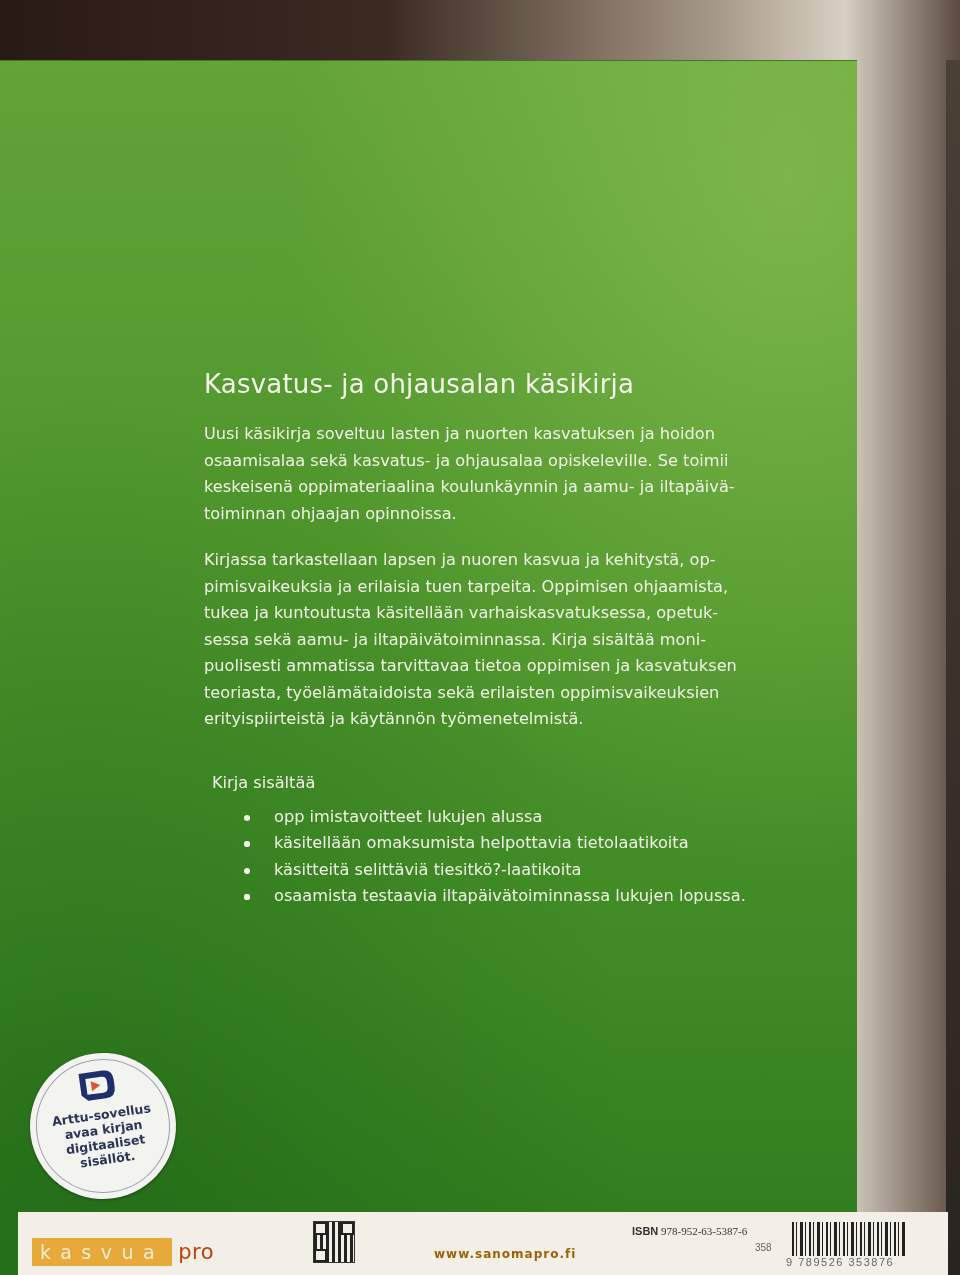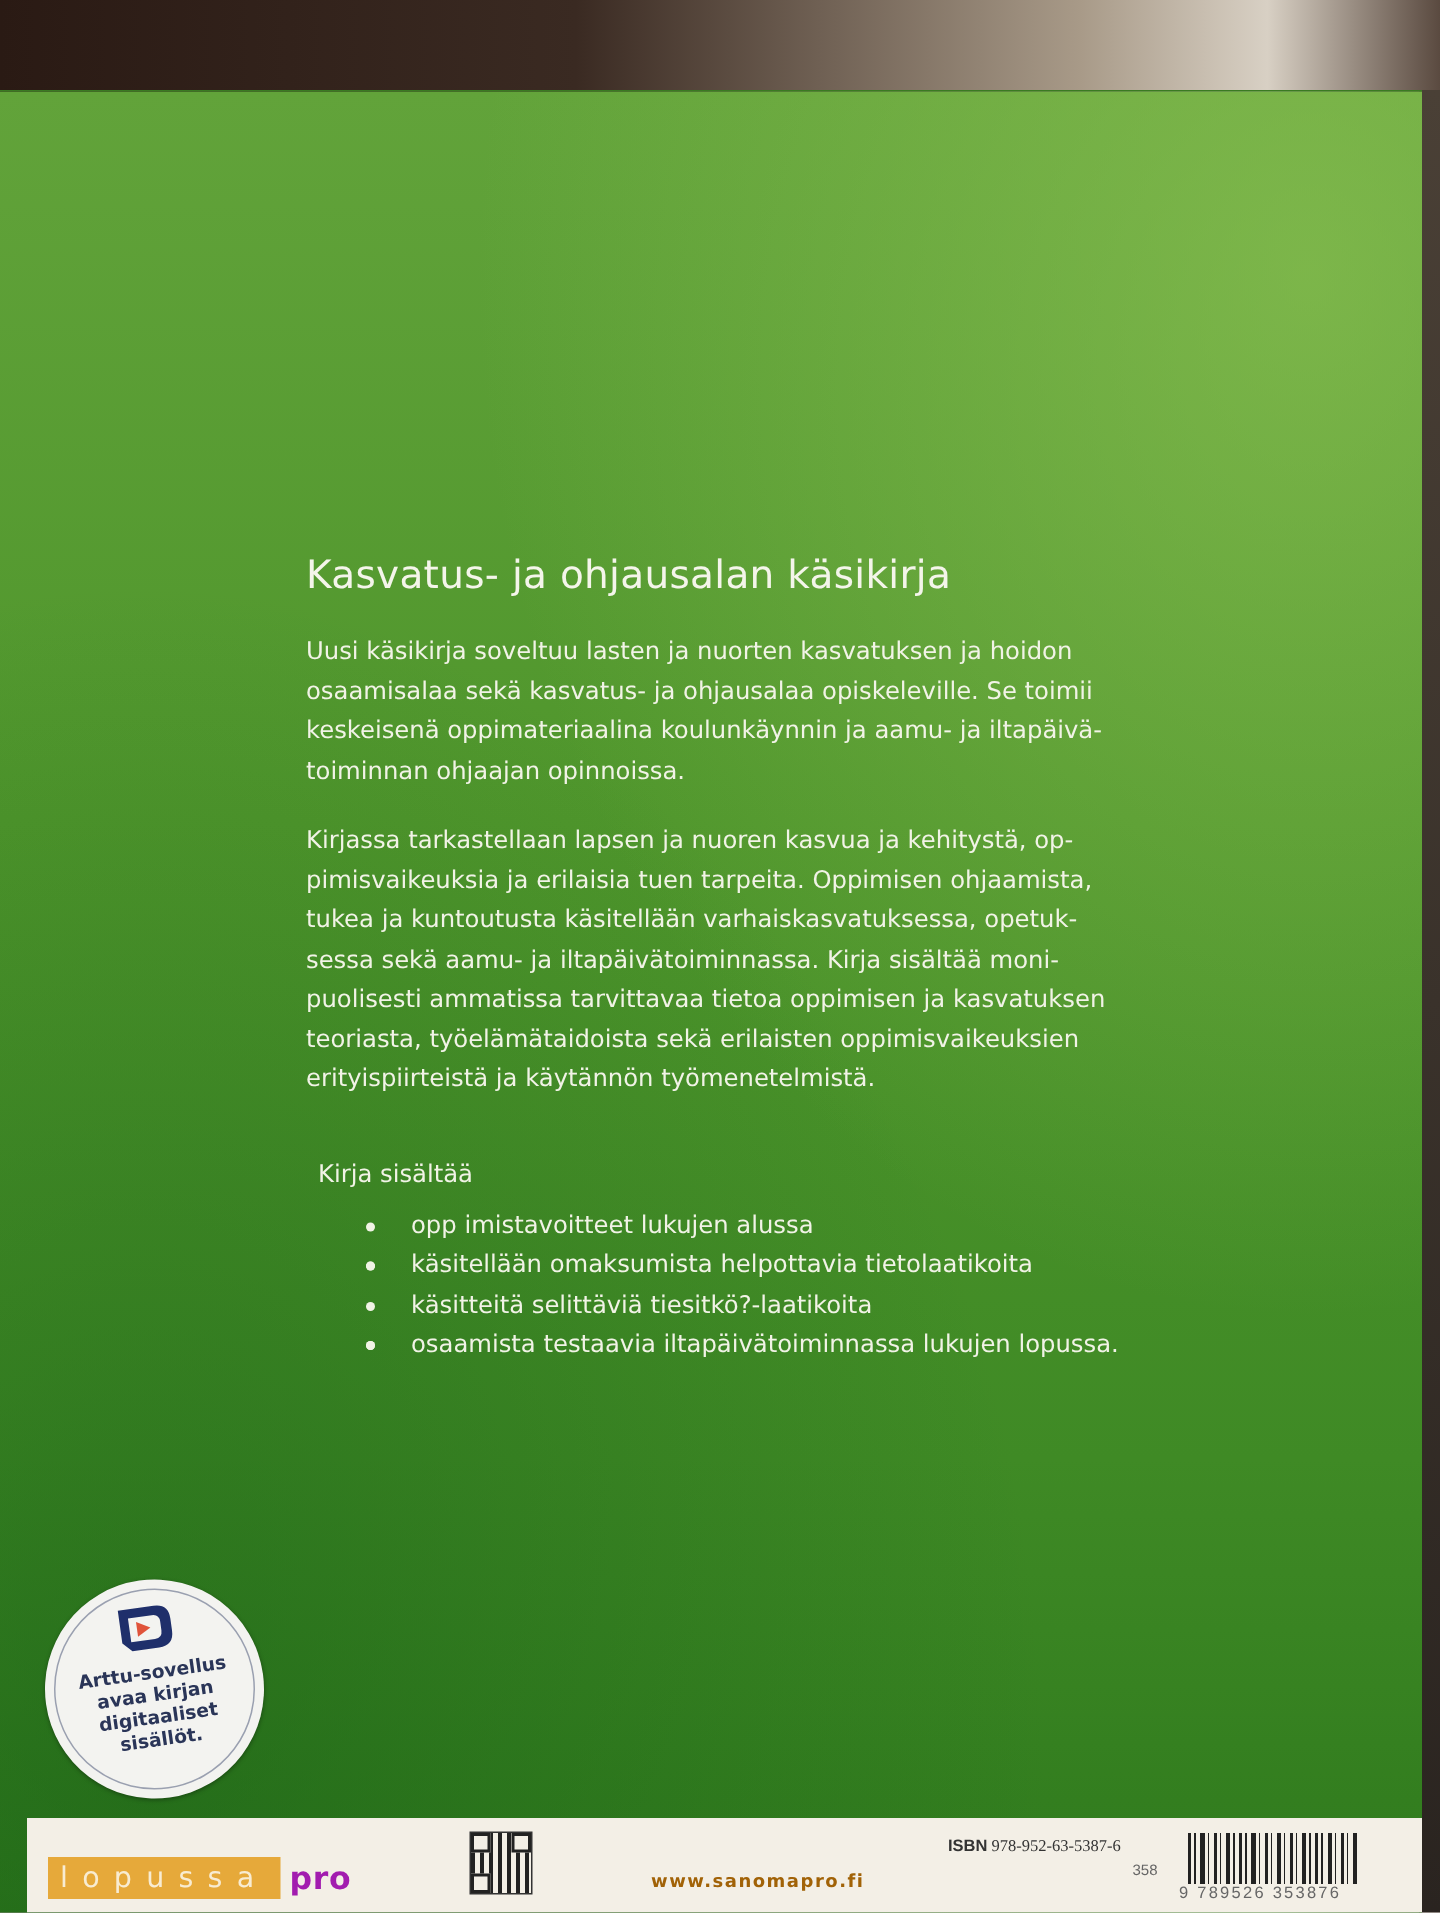--- a/index.html
+++ b/index.html
@@ -6,21 +6,21 @@
     body {
       width: 960px; height: 1275px; position: relative; overflow: hidden;
       background: linear-gradient(90deg, #2a1a14 0%, #3a2a22 40%, #a89a88 75%, #d8d0c4 88%, #5a4a40 100%);
       font-family: "DejaVu Sans", sans-serif;
     }
     .backdrop-right {
       position: absolute; right: 0; top: 60px; width: 14px; height: 1215px;
       background: linear-gradient(180deg, #4a4036 0%, #2a2420 100%);
     }
     .cover {
-      position: absolute; left: 0; top: 60px; width: 948px; height: 1215px;
+      position: absolute; left: 0; top: 60px; width: 857px; height: 1215px;
       background:
         radial-gradient(ellipse at 92% 10%, rgba(150,200,90,0.55) 0%, rgba(150,200,90,0) 45%),
         radial-gradient(ellipse at 10% 92%, rgba(20,90,20,0.45) 0%, rgba(20,90,20,0) 50%),
         linear-gradient(180deg, #62a33a 0%, #4f962c 40%, #3f8a25 75%, #2f7a1d 100%);
       border-top: 1px solid #3a7a22;
     }
     .content {
       position: absolute; left: 204px; top: 308px; width: 570px; color: #f1f3e6;
     }
     .title {
@@ -62,21 +62,21 @@
       background: #f3efe6;
     }
     .sanoma-logo {
       position: absolute; left: 14px; top: 26px; height: 28px; display: flex; align-items: center;
     }
     .sanoma-box {
       background: #e6a93a; color: #f8ecd2; height: 28px; line-height: 28px;
       padding: 0 8px; font-size: 19px; letter-spacing: 9.5px; font-family: "DejaVu Sans", sans-serif;
     }
     .sanoma-pro {
-      color: #a21caf; font-size: 21px; font-weight: 700; margin-left: 6px; letter-spacing: 0.5px;
+      color: #c2410c; font-size: 21px; font-weight: 400; margin-left: 6px; letter-spacing: 0.5px;
     }
     .qr {
       position: absolute; left: 296px; top: 10px; width: 40px; height: 40px;
       background:
         repeating-linear-gradient(90deg, #222 0 3px, transparent 3px 6px),
         repeating-linear-gradient(0deg, #f3efe6 0 2px, transparent 2px 5px);
       background-color: #f3efe6;
       outline: 1px solid #333;
     }
     .qr .corner { position: absolute; width: 9px; height: 9px; border: 2px solid #222; background: #f3efe6; }
@@ -142,21 +142,21 @@
     <polygon points="13,11 22,16 13,21" fill="#e0533a"></polygon>
   </svg>
   <div class="arttu-text">Arttu-sovellus
 avaa kirjan
 digitaaliset
 sisällöt.</div>
 </div>
 
 <div class="footer">
   <div class="sanoma-logo">
-    <span class="sanoma-box">lopussa</span>
+    <span class="sanoma-box">kasvua</span>
     <span class="sanoma-pro">pro</span>
   </div>
   <div class="qr">
     <span class="corner" style="left:0;top:0;"></span>
     <span class="corner" style="right:0;top:0;"></span>
     <span class="corner" style="left:0;bottom:0;"></span>
   </div>
   <div class="website">www.sanomapro.fi</div>
   <div class="isbn"><b>ISBN</b> <span>978-952-63-5387-6</span></div>
   <div class="code-358">358</div>

